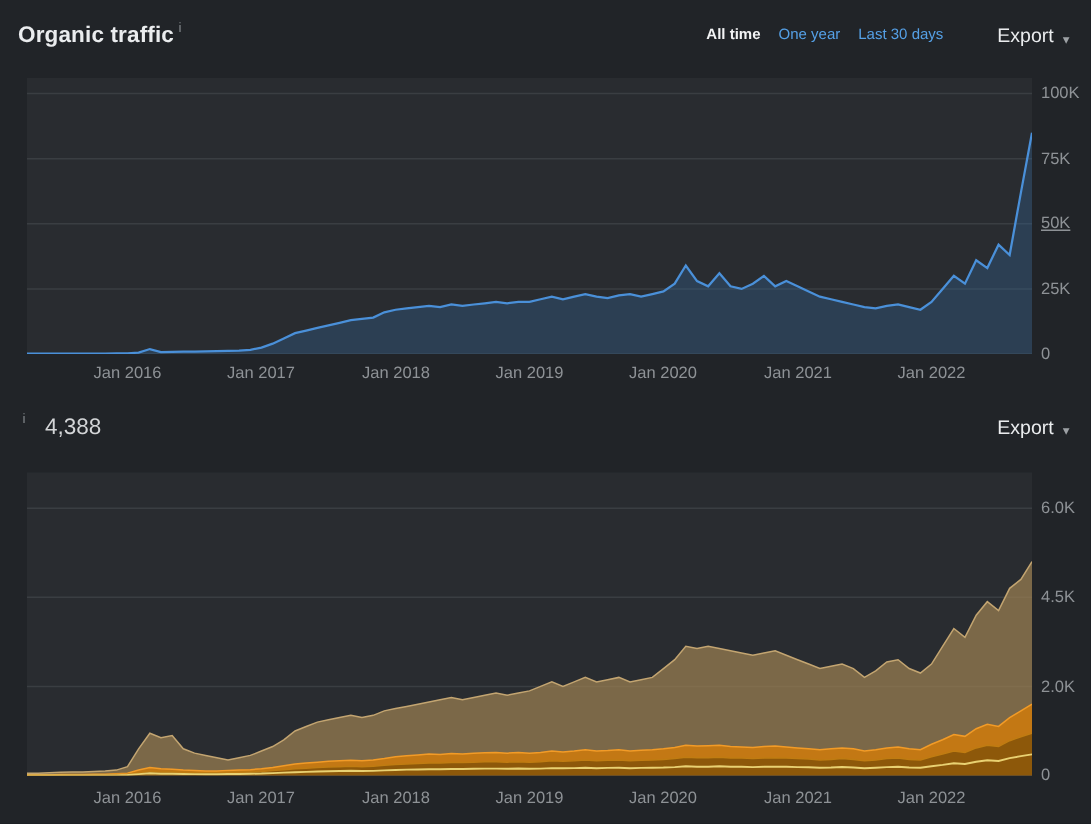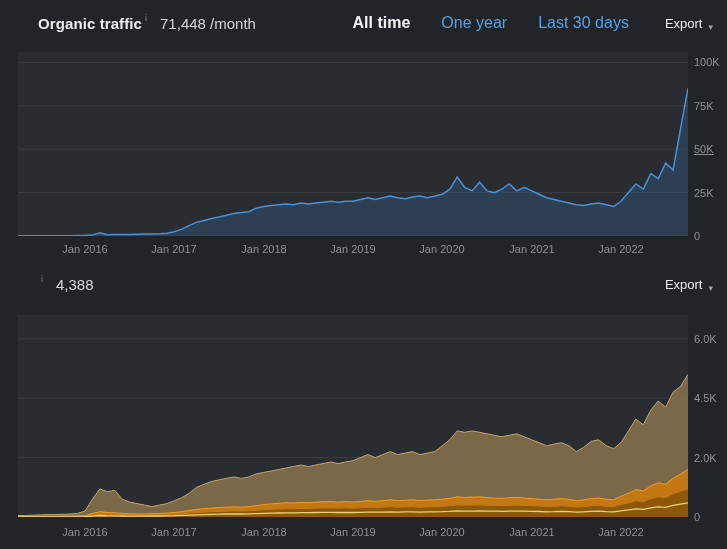--- a/index.html
+++ b/index.html
@@ -1,26 +1,26 @@
 <!DOCTYPE html>
 <html><head>
 <meta charset="utf-8">
 <style>
   *{box-sizing:border-box;margin:0;padding:0}
   html,body{background:#1c1f22}
   .page{position:relative;width:727px;height:549px;background:#212428;overflow:hidden;
         font-family:"Liberation Sans","DejaVu Sans",sans-serif;}
-  .hdr{position:absolute;left:0;right:0;display:flex;align-items:center;padding:0 14px 0 38px}
+  .hdr{position:absolute;left:0;right:0;display:flex;align-items:center;padding:0 14px 0 12px}
   .hdr1{top:0;height:46px}
   .hdr2{top:262px;height:44px}
   .title{font-size:15px;font-weight:700;color:#eaecee;letter-spacing:.1px}
   .info{font-size:9px;color:#84888c;margin-left:3px;position:relative;top:-5px;cursor:help}
   .metric{font-size:15px;color:#d3d5d7;margin-left:13px}
   .spacer{flex:1}
-  .tab{font-size:16px;margin-left:31px;cursor:pointer;white-space:nowrap}
+  .tab{font-size:10px;margin-left:12px;cursor:pointer;white-space:nowrap}
   .tab-active{color:#f2f3f4;font-weight:700}
   .tab-link{color:#55a0e6}
   .export{display:flex;align-items:flex-end;font-size:13px;color:#eaecee;margin-left:36px;cursor:pointer;white-space:nowrap}
   .caret{font-size:9px;color:#9da1a5;margin-left:6px;position:relative;top:1px}
   .plot{position:absolute;left:18px;width:670px;background:#292c30}
   .plot1{top:52px;height:184px}
   .plot2{top:315px;height:202px}
   .plot svg{display:block}
   .xlabels{position:absolute;left:18px;width:670px;height:22px}
   .xl1{top:238px}
@@ -33,21 +33,20 @@
   .ytick{left:0}
 </style>
 </head>
 <body>
 
 <div class="page">
 
   <header class="hdr hdr1">
     <span class="title">Organic traffic</span>
     <span class="info">i</span>
-    <span class="metric">71,448 /month</span>
     <span class="spacer"></span>
     <span class="tab tab-active">All time</span>
     <span class="tab tab-link">One year</span>
     <span class="tab tab-link">Last 30 days</span>
     <span class="export">
       <span>Export</span>
       <span class="caret">▾</span>
     </span>
   </header>
 

